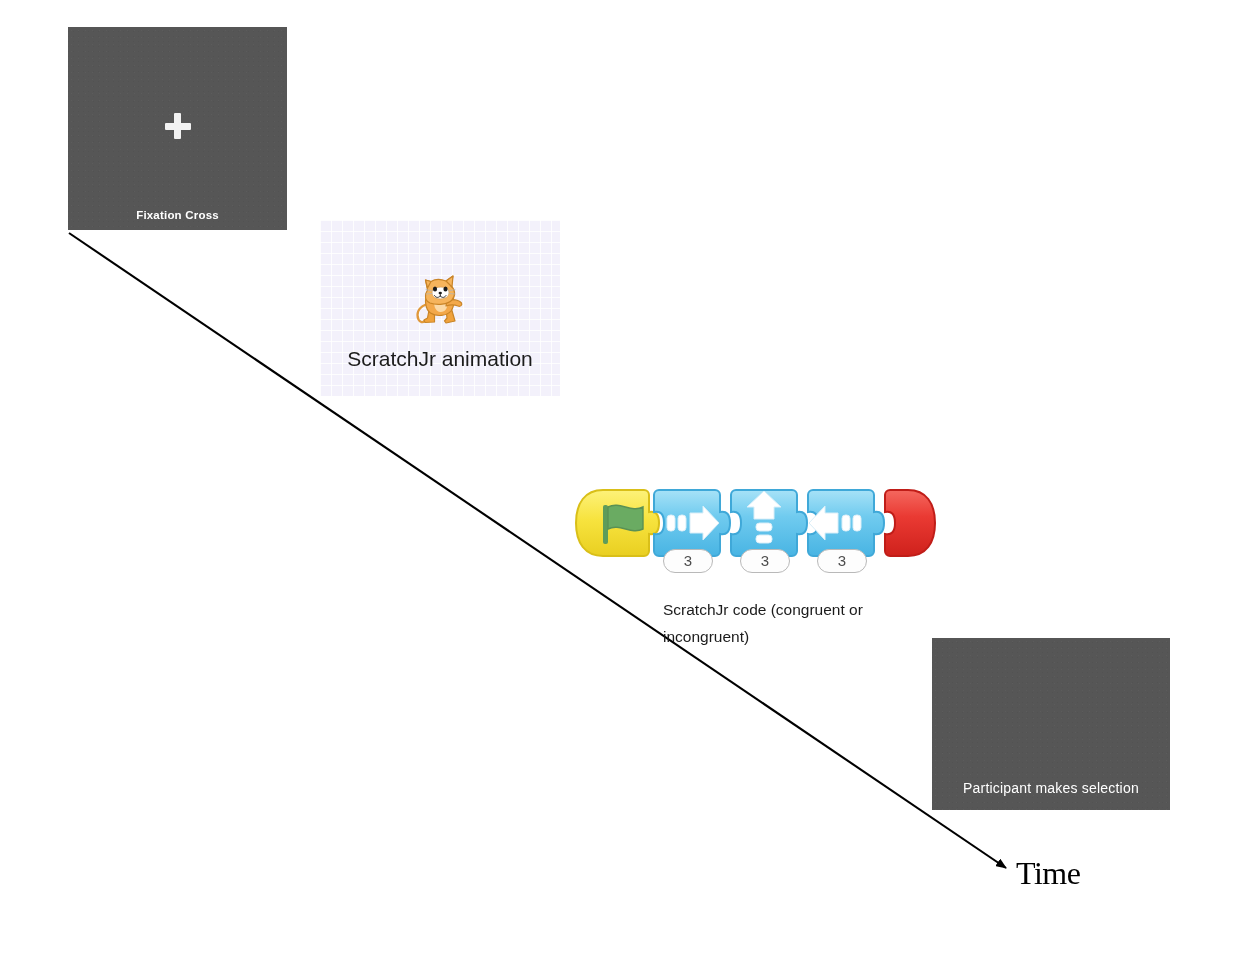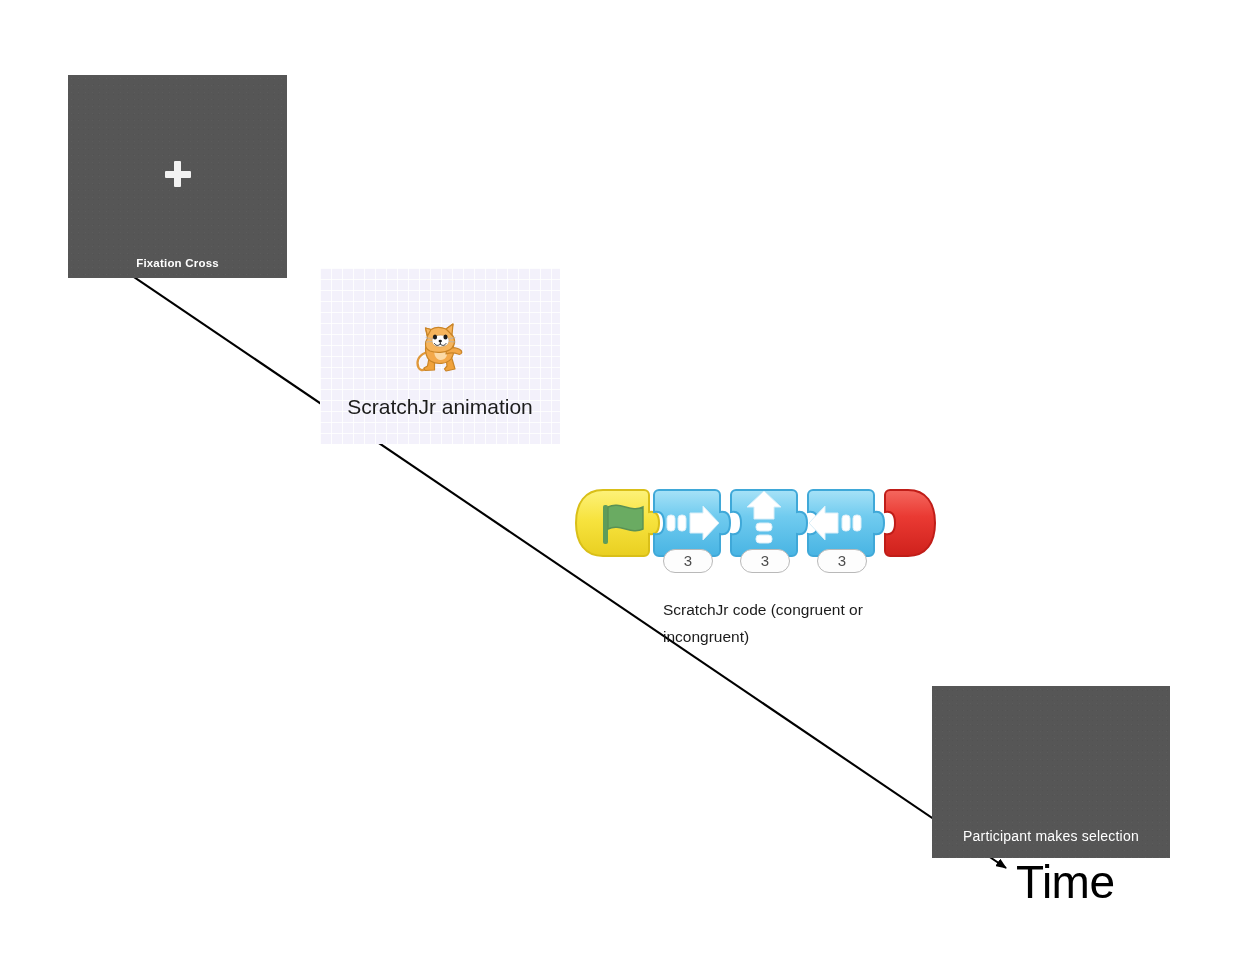--- a/index.html
+++ b/index.html
@@ -22,21 +22,20 @@
     left: 0; top: 0;
     width: 1260px;
     height: 956px;
   }
 
   
   .panel {
     position: absolute;
     box-sizing: border-box;
     overflow: hidden;
-    margin-top: 48px;
   }
 
   .panel-gray {
     background-color: #565656;
     background-image:
       radial-gradient(rgba(255,255,255,0.035) 0.5px, transparent 0.6px),
       radial-gradient(rgba(0,0,0,0.05) 0.5px, transparent 0.6px);
     background-size: 7px 7px, 5px 5px;
     background-position: 0 0, 3px 2px;
   }
@@ -179,23 +178,23 @@
     left: 0;
     top: 0;
     width: 1260px;
     height: 956px;
     pointer-events: none;
   }
   #time-label {
     position: absolute;
     left: 1016px;
     top: 855px;
-    font-size: 46px;
+    font-size: 32px;
     color: #000000;
-    font-family: Liberation Sans, sans-serif;
+    font-family: Liberation Serif, serif;
     letter-spacing: -0.5px;
     text-align: right;
   }
 </style>
 </head>
 <body>
 
 <div id="stage">
 
   <svg id="time-arrow" viewBox="0 0 1260 956" xmlns="http://www.w3.org/2000/svg">

